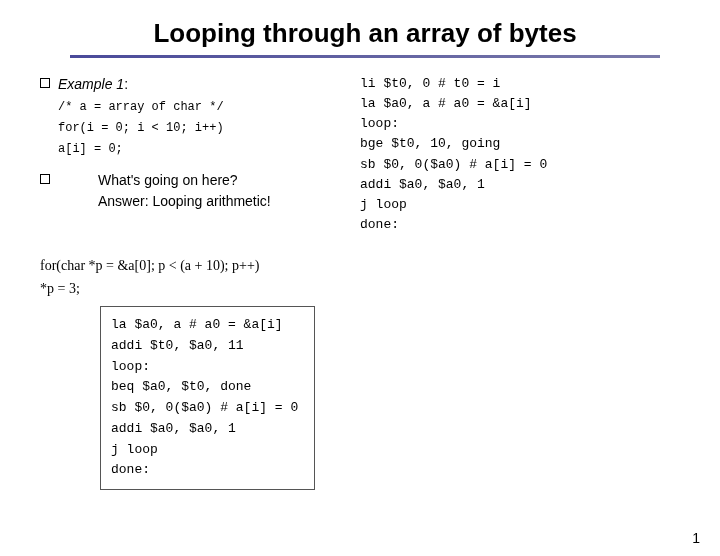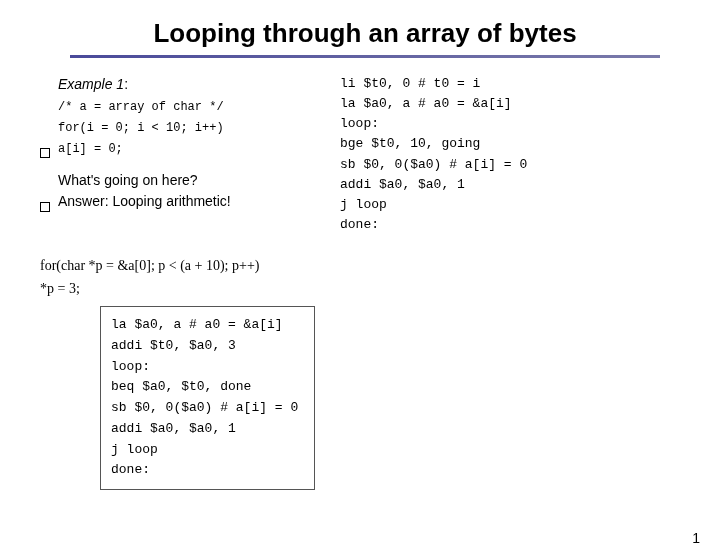--- a/index.html
+++ b/index.html
@@ -47,25 +47,26 @@
 
     .left-col {
       flex: 0 0 300px;
     }
 
     .right-col {
       flex: 1;
       font-family: 'Courier New', Courier, monospace;
       font-size: 13px;
       line-height: 1.55;
+      margin-left: 20px;
     }
 
     .bullet-item {
       display: flex;
-      align-items: flex-end;
+      align-items: flex-start;
       margin-bottom: 6px;
     }
 
     .bullet-square {
       width: 10px;
       height: 10px;
       border: 1.5px solid #000;
       margin-top: 4px;
       margin-right: 8px;
       flex-shrink: 0;
@@ -134,21 +135,21 @@
       <div class="bullet-item">
         <div class="bullet-square"></div>
         <div class="bullet-text">
           <em>Example 1</em><span>:</span><br>
           <span class="code-inline">/* a = array of char */</span><br>
           <span class="code-inline">for(i = 0; i &lt; 10; i++)</span><br>
           <span class="code-inline">  a[i] = 0;</span>
         </div>
       </div>
 
-      <div class="bullet-item" style="margin-top:12px;">
+      <div class="bullet-item" style="margin-top:12px;gap:40px;">
         <div class="bullet-square"></div>
         <div class="bullet-text">
           <span>What's going on here?</span><br>
           <span>Answer: Looping arithmetic!</span>
         </div>
       </div>
     </div>
 
     <div class="right-col">
       <div>li    $t0, 0  # t0 = i</div>
@@ -161,21 +162,21 @@
       <div>done:</div>
     </div>
   </div>
 
   <div class="bottom-section">
     <div class="bottom-code-line">for(char *p = &amp;a[0]; p &lt; (a + 10); p++)</div>
     <div class="bottom-code-line">  *p = 3;</div>
 
     <div class="box-code">
       <div>la    $a0, a  # a0 = &amp;a[i]</div>
-      <div>addi  $t0, $a0, 3</div>
+      <div>addi  $t0, $a0, 11</div>
       <div>loop:</div>
       <div>  beq   $a0, $t0, done</div>
       <div>  sb    $0, 0($a0) # a[i] = 0</div>
       <div>  addi  $a0, $a0, 1</div>
       <div>  j     loop</div>
       <div>done:</div>
     </div>
   </div>
 
   <div class="page-number">1</div>

